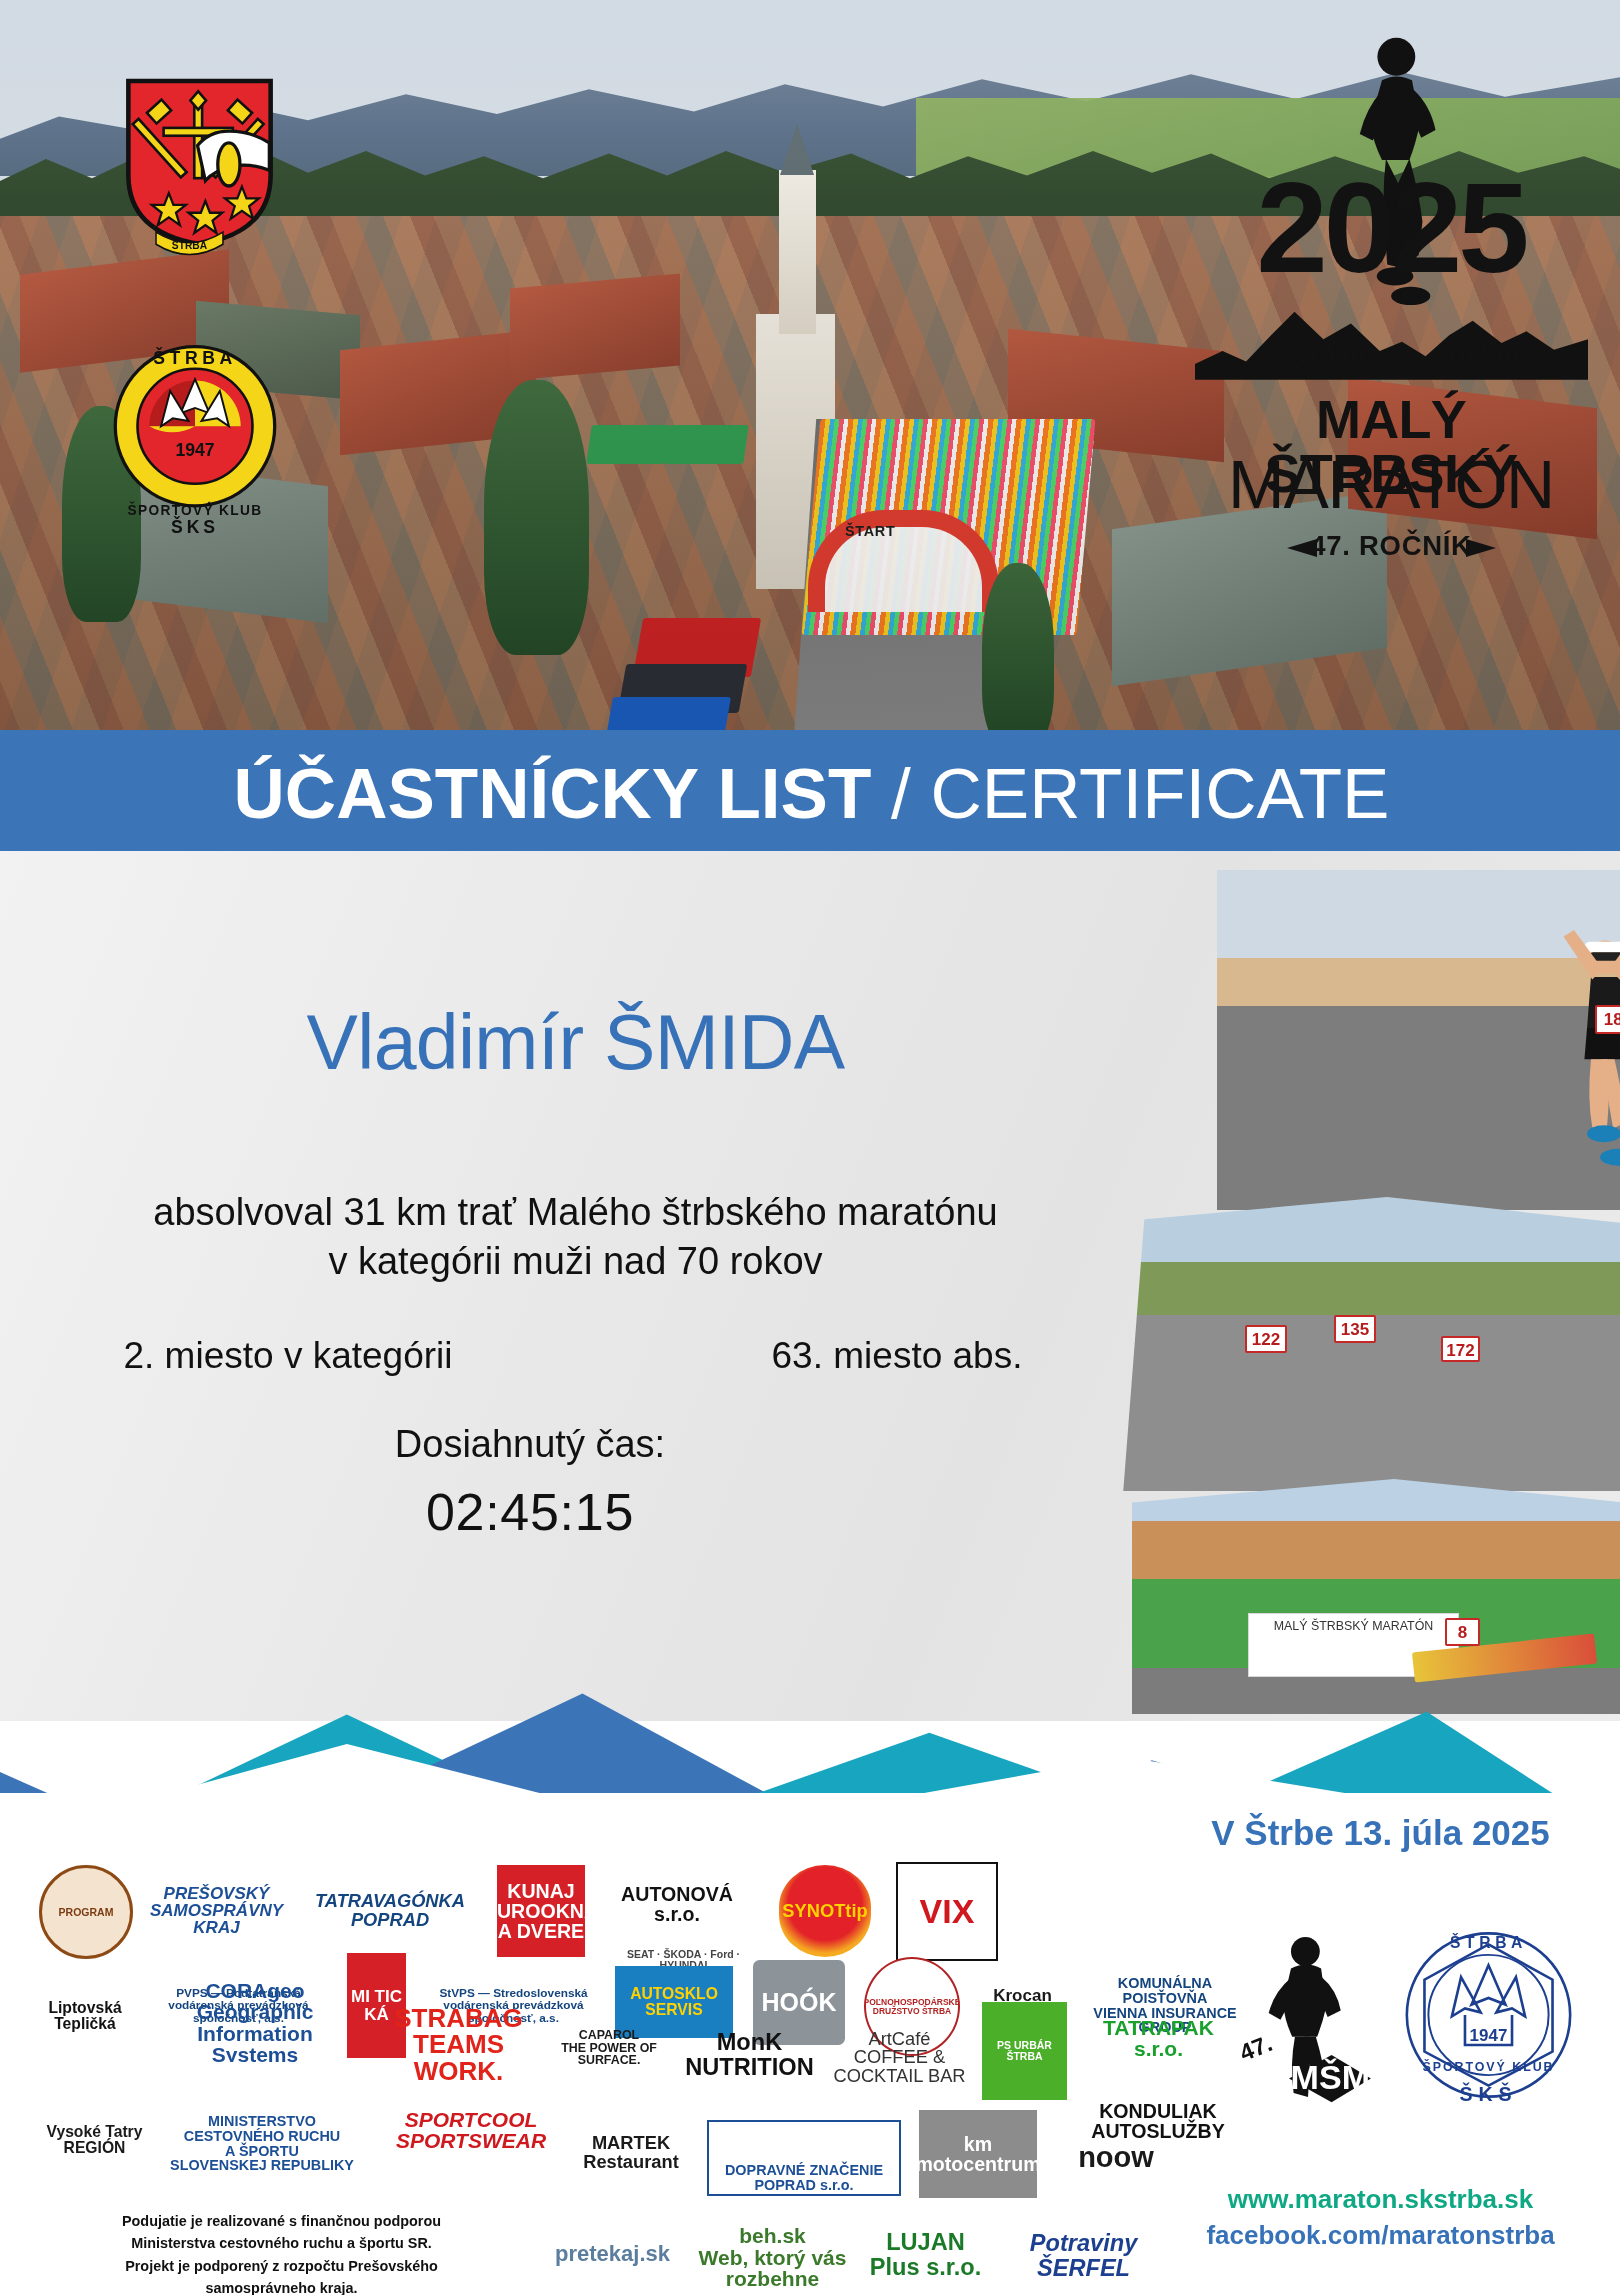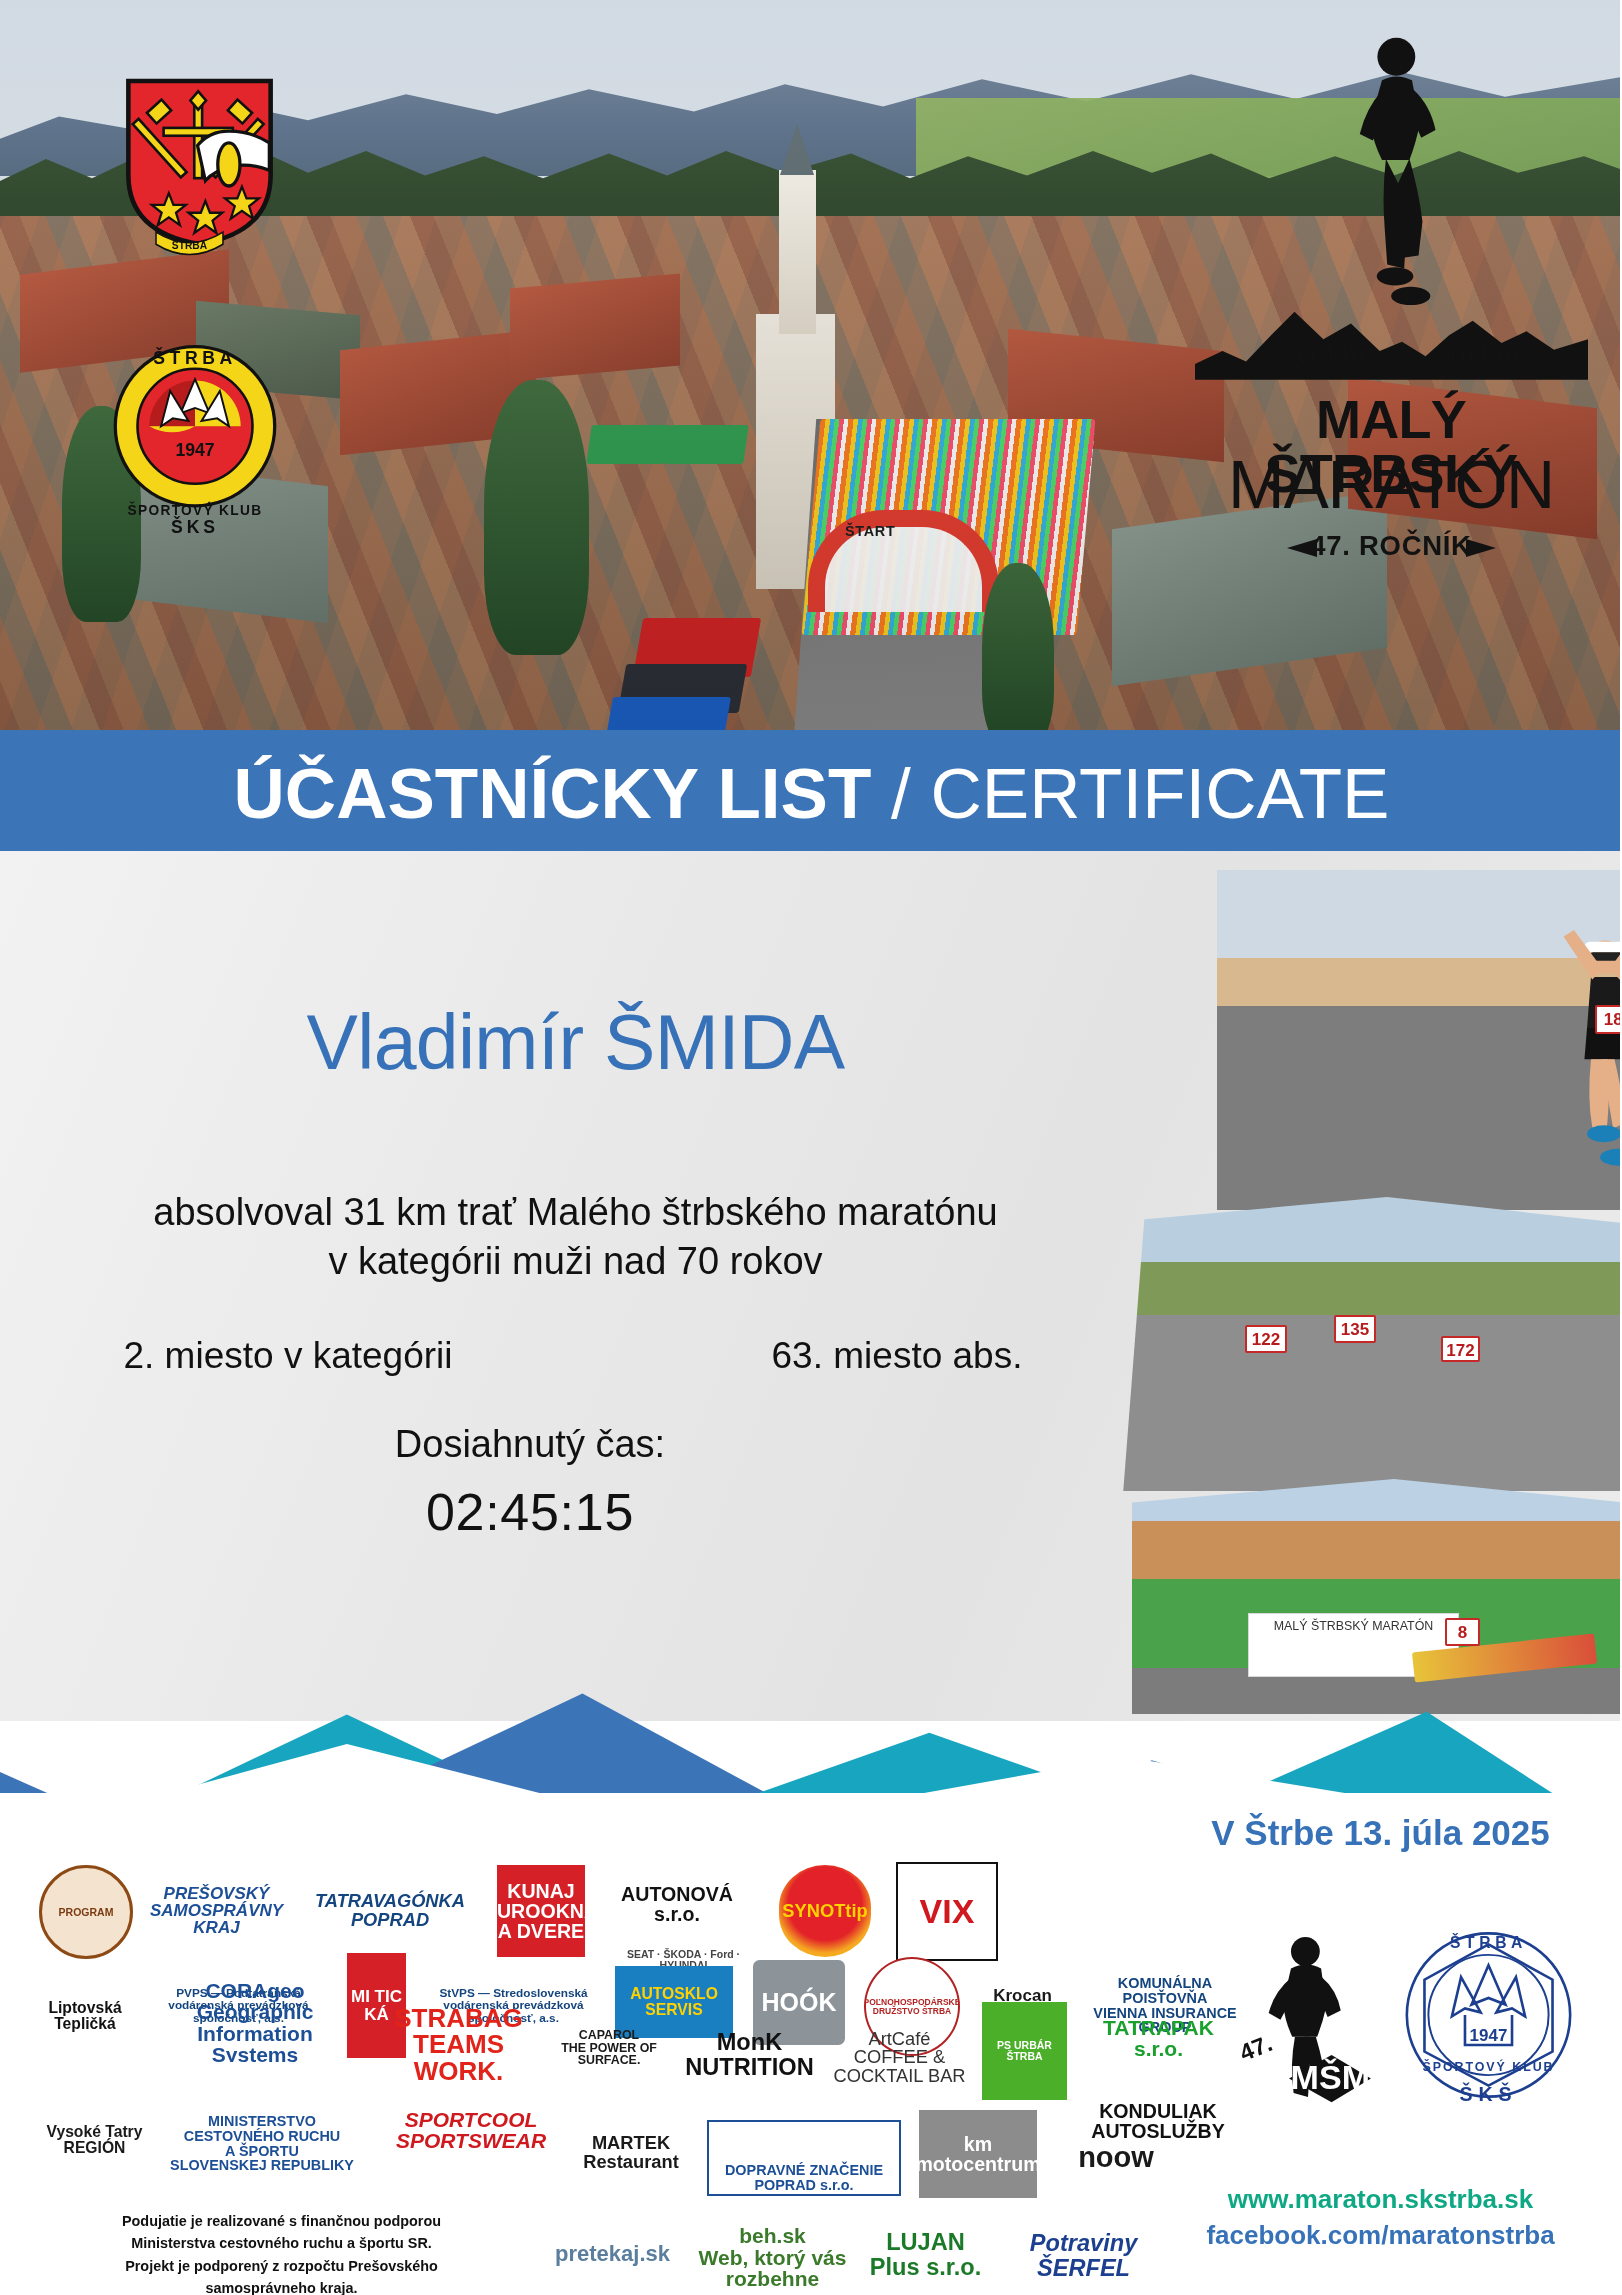--- a/index.html
+++ b/index.html
@@ -220,20 +220,21 @@
     <svg class="runner-big" viewBox="0 0 150 420">
       <circle cx="74" cy="36" r="29" fill="#111"></circle>
       <path d="M52 72 q22 -12 46 0 l12 66 q-6 30 -16 56 l-42 0 q-14 -28 -18 -58 Z" fill="#111"></path>
       <path d="M52 88 q-24 26 -34 66 l20 10 q14 -32 26 -50 Z" fill="#111"></path>
       <path d="M100 86 q26 24 34 62 l-22 12 q-12 -30 -24 -46 Z" fill="#111"></path>
       <path d="M58 192 q-6 52 -2 104 l4 58 26 6 q4 -62 2 -108 Z" fill="#111"></path>
       <path d="M94 192 q14 48 20 96 l-6 52 -26 4 q-4 -58 -12 -100 Z" fill="#111"></path>
       <ellipse cx="72" cy="372" rx="28" ry="14" fill="#111"></ellipse>
       <ellipse cx="96" cy="402" rx="30" ry="14" fill="#111"></ellipse>
     </svg>
+    <div class="yr">2025</div>
     <svg class="mtn-strip" viewBox="0 0 600 120">
       <path d="M0 96 L42 76 L78 92 L118 50 L152 16 L196 58 L238 34 L282 76 L316 62 L352 84 L388 52 L424 30 L468 64 L506 46 L548 74 L600 58 L600 120 L0 120 Z" fill="#111"></path>
     </svg>
     <div class="km-l">31 km</div>
     <div class="km-r">10 km</div>
     <div class="ev1">MALÝ ŠTRBSKÝ</div>
     <div class="ev2">MARATÓN</div>
     <div class="arrow-l"></div>
     <div class="ev3">47. ROČNÍK</div>
     <div class="arrow-r"></div>

